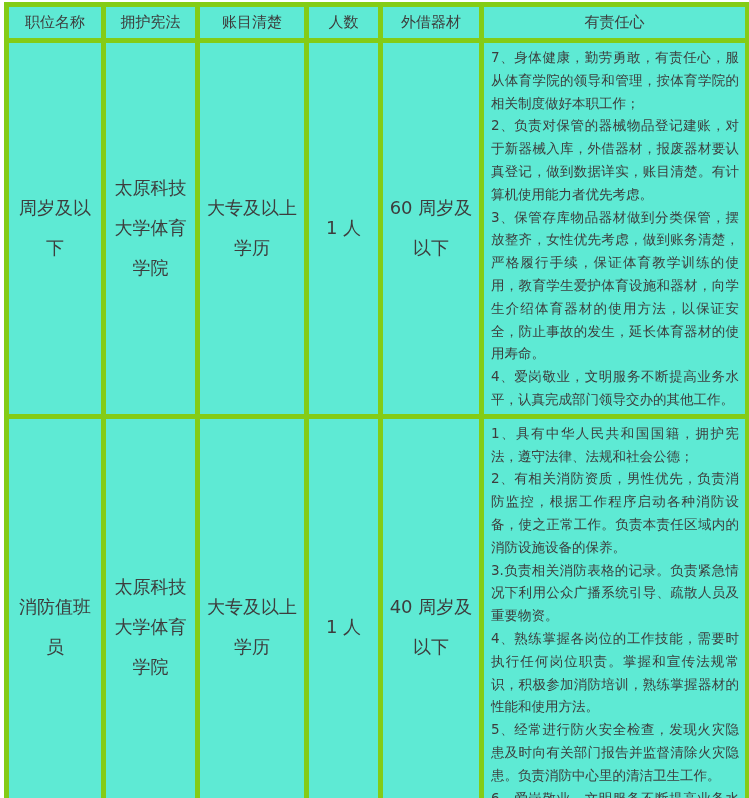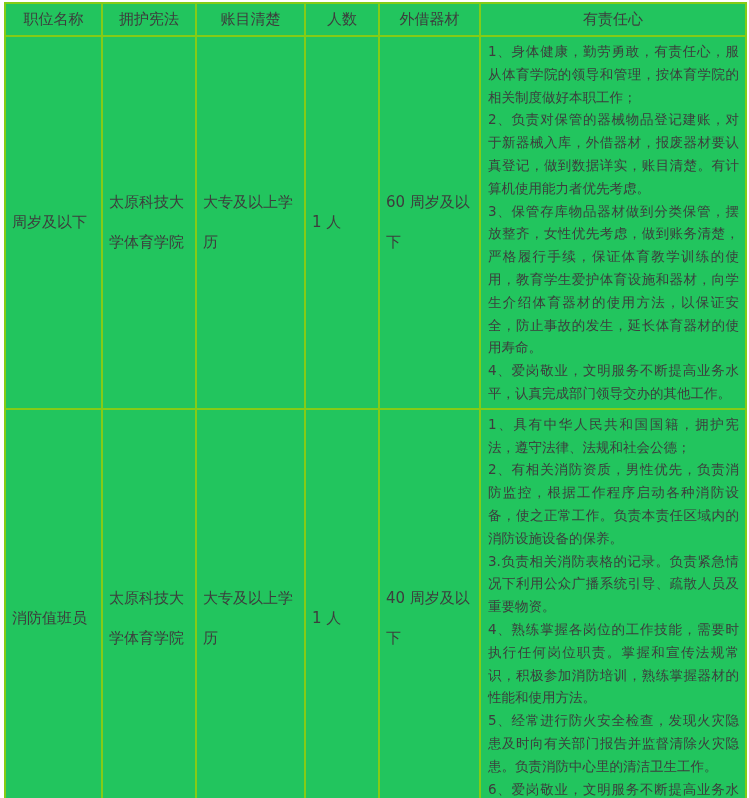--- a/index.html
+++ b/index.html
@@ -17,35 +17,35 @@
   }
   table.job-table {
     border-collapse: collapse;
     table-layout: fixed;
     margin: 2px 0 0 4px;
     width: 741px;
     border: 2px solid #2b2b2b;
   }
   table.job-table th,
   table.job-table td {
-    border: 2px solid #84cc16;
-    background: #22c55e;
+    border: 5px solid #84cc16;
+    background: #5eead4;
   }
   table.job-table th {
     height: 31px;
     font-weight: normal;
     font-size: 15px;
     text-align: center;
     vertical-align: middle;
     padding: 0 2px;
   }
   td.center-cell {
-    text-align: left;
+    text-align: center;
     vertical-align: middle;
-    font-size: 15px;
+    font-size: 18px;
     line-height: 40px;
     padding: 0 6px;
   }
   td.other-cell {
     font-size: 13.5px;
     line-height: 22.8px;
     padding: 3px 6px 3px 7px;
     text-align: justify;
     vertical-align: top;
     white-space: pre-line;
@@ -83,21 +83,21 @@
         <th>有责任心</th>
       </tr>
     </thead>
     <tbody>
       <tr class="row-1">
         <td class="center-cell">周岁及以下</td>
         <td class="center-cell">太原科技大学体育学院</td>
         <td class="center-cell">大专及以上学历</td>
         <td class="center-cell">1 人</td>
         <td class="center-cell">60 周岁及以下</td>
-        <td class="other-cell">1、身体健康，勤劳勇敢，有责任心，服从体育学院的领导和管理，按体育学院的相关制度做好本职工作；
+        <td class="other-cell">7、身体健康，勤劳勇敢，有责任心，服从体育学院的领导和管理，按体育学院的相关制度做好本职工作；
 2、负责对保管的器械物品登记建账，对于新器械入库，外借器材，报废器材要认真登记，做到数据详实，账目清楚。有计算机使用能力者优先考虑。
 3、保管存库物品器材做到分类保管，摆放整齐，女性优先考虑，做到账务清楚，严格履行手续，保证体育教学训练的使用，教育学生爱护体育设施和器材，向学生介绍体育器材的使用方法，以保证安全，防止事故的发生，延长体育器材的使用寿命。
 4、爱岗敬业，文明服务不断提高业务水平，认真完成部门领导交办的其他工作。</td>
       </tr>
       <tr class="row-2">
         <td class="center-cell">消防值班员</td>
         <td class="center-cell">太原科技大学体育学院</td>
         <td class="center-cell">大专及以上学历</td>
         <td class="center-cell">1 人</td>
         <td class="center-cell">40 周岁及以下</td>

